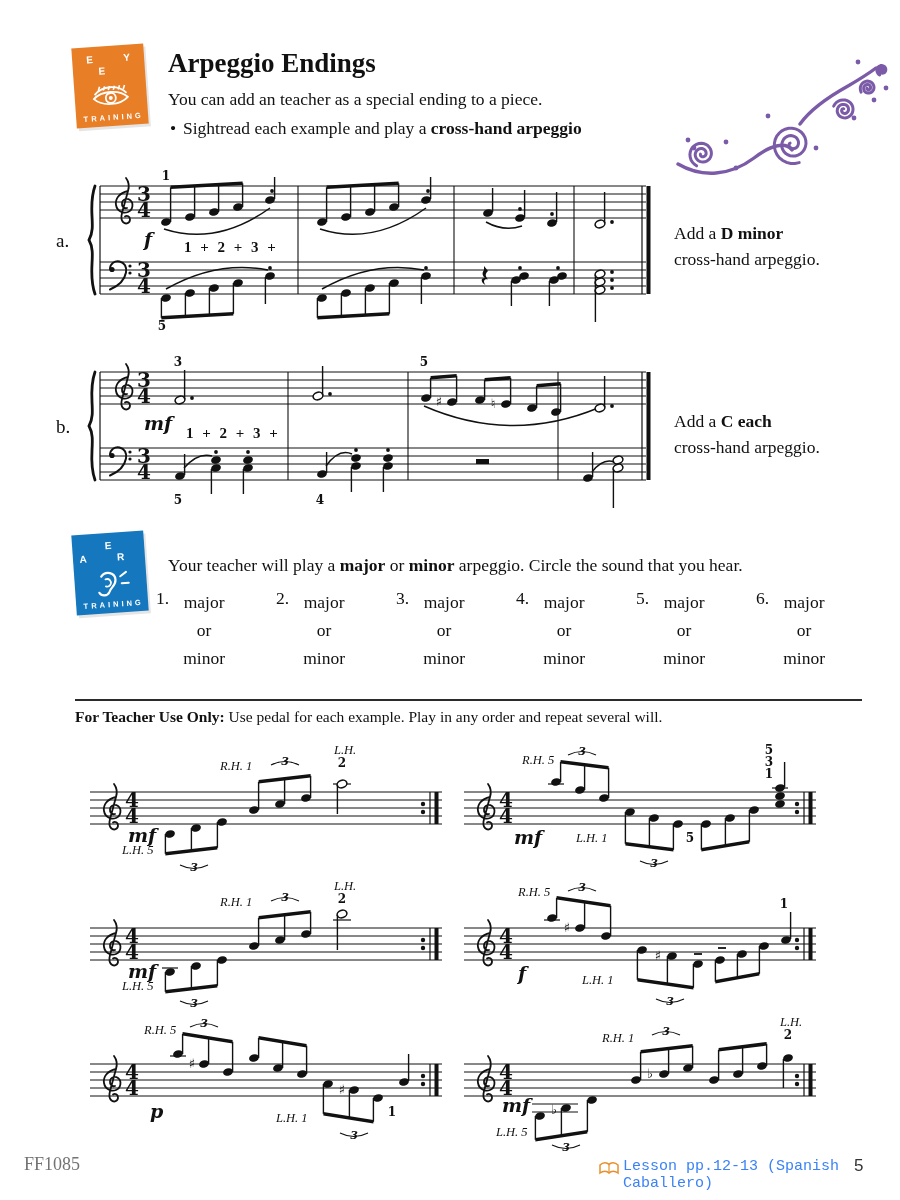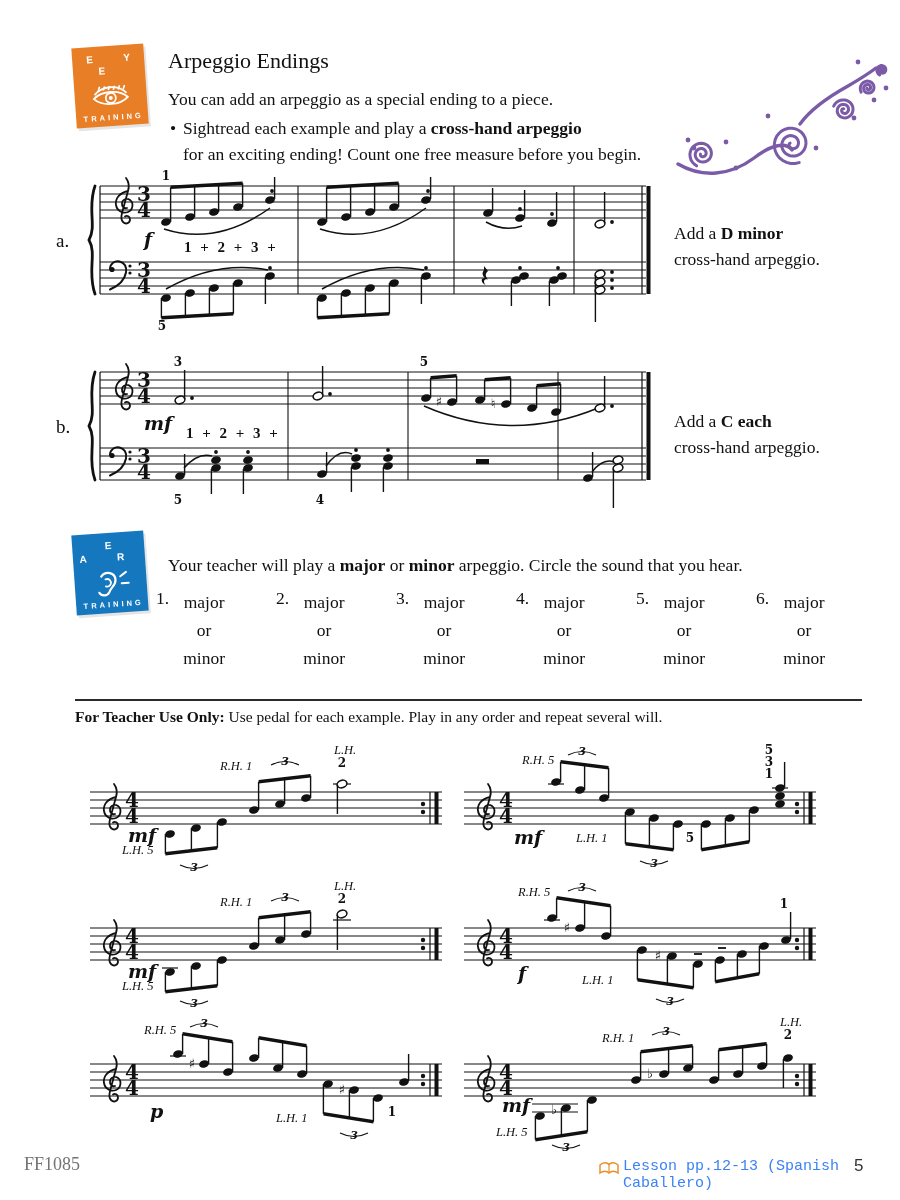--- a/index.html
+++ b/index.html
@@ -6,21 +6,21 @@
   body{width:900px;height:1200px;background:#fff;position:relative;
        font-family:"Liberation Serif",serif;color:#111;overflow:hidden}
   .abs{position:absolute}
   
   .badge{width:72px;height:80px;transform:rotate(-4deg);color:#fff;text-align:center;
          box-sizing:border-box;padding-top:7px;box-shadow:2px 3px 0 rgba(150,150,150,.25)}
   .badge .bl1{font:bold 10px "Liberation Sans",sans-serif;letter-spacing:14px;text-indent:14px;line-height:12px}
   .badge .bl2{font:bold 7.5px "Liberation Sans",sans-serif;letter-spacing:3px;text-indent:3px;line-height:10px}
   .badge svg{display:block;margin:4px auto 2px auto}
   
-  .title{font-weight:normal;font-size:22px}
+  .title{font-weight:bold;font-size:27px}
   .body17{font-size:17.5px;line-height:26px}
   .ann{font-size:17.5px;line-height:26px}
   .exlabel{font-size:19px}
   
   .earcol{position:absolute;display:flex;gap:9px;font-size:17.5px}
   .earcol .stk{text-align:center;line-height:28px;width:52px}
   
   .rule{position:absolute;background:#2b2b2b;height:1.6px}
   .theading{position:absolute;font-size:15.5px}
   
@@ -51,23 +51,23 @@
       <line x1="30" y1="9" x2="31.5" y2="5" stroke="#fff" stroke-width="1.6"></line>
       <line x1="35" y1="9" x2="36.5" y2="5" stroke="#fff" stroke-width="1.6"></line>
       <path d="M5,17 C13,9 31,9 39,17 C31,25 13,25 5,17 Z" stroke="#fff" stroke-width="1.8" fill="none"></path>
       <circle cx="22" cy="17" r="5" stroke="#fff" stroke-width="1.8" fill="none"></circle>
       <circle cx="22" cy="17" r="2" fill="#fff"></circle>
     </svg>
   <div class="bl2">TRAINING</div>
 </div>
 
 <div class="abs title" style="left:168px;top:48px">Arpeggio Endings</div>
-<div class="abs body17" style="left:168px;top:86px">You can add an arpeggio as a special ending to a piece.</div>
+<div class="abs body17" style="left:168px;top:86px">You can add an teacher as a special ending to a piece.</div>
 <div class="abs body17" style="left:170px;top:115px">•</div>
-<div class="abs body17" style="left:183px;top:115px;width:520px"><span>Sightread each example and play a </span><b>cross-hand arpeggio</b><br><span>for an exciting ending! Count one free measure before you begin.</span></div>
+<div class="abs body17" style="left:183px;top:115px;width:520px"><span>Sightread each example and play a </span><b>cross-hand arpeggio</b><br></div>
 
 <svg class="abs" id="swirl" style="left:668px;top:52px" width="222" height="132">
     <path d="M10,112 C34,126 62,124 86,106 C104,92 118,90 124,98 M132,72 C142,58 162,44 180,34 C192,27 200,22 208,16" stroke="#7B5BA8" stroke-width="3.4" fill="none" stroke-linecap="round"></path>
     <path d="M28.6,113.8L26.3,112.2L24.4,110.2L23.0,107.8L22.2,105.2L21.9,102.5L22.3,99.9L23.2,97.5L24.6,95.3L26.4,93.6L28.5,92.3L30.8,91.5L33.2,91.3L35.6,91.5L37.7,92.3L39.7,93.5L41.2,95.1L42.4,96.9L43.1,98.9L43.4,101.0L43.2,103.1L42.6,105.0L41.6,106.7L40.2,108.1L38.6,109.2L36.9,109.8L35.1,110.1L33.3,109.9L31.7,109.4L30.2,108.6L29.0,107.4L28.1,106.1L27.5,104.6L27.2,103.1L27.3,101.6L27.8,100.2L28.5,99.0L29.4,98.0L30.5,97.2L31.7,96.8L32.9,96.6L34.1,96.6L35.3,97.0L36.2,97.5L37.0,98.3L37.6,99.1L38.0,100.1L38.1,101.0L38.1,102.0L37.8,102.8L37.3,103.6L36.8,104.1L36.1,104.5L35.4,104.8L34.7,104.8L34.1,104.8L33.5,104.5L33.1,104.2L32.7,103.8L32.5,103.3L32.4,102.9L32.4,102.5L32.5,102.1" stroke="#7B5BA8" stroke-width="3" fill="none" stroke-linecap="round"></path>
     <path d="M131.2,110.6L127.0,111.5L122.7,111.4L118.5,110.4L114.8,108.5L111.5,105.9L109.0,102.7L107.3,99.1L106.4,95.2L106.4,91.3L107.2,87.6L108.8,84.1L111.1,81.2L113.9,78.8L117.2,77.2L120.6,76.3L124.1,76.2L127.5,76.9L130.6,78.2L133.3,80.2L135.4,82.7L137.0,85.5L137.8,88.6L138.0,91.7L137.4,94.7L136.3,97.4L134.6,99.8L132.5,101.8L130.0,103.1L127.4,103.9L124.7,104.1L122.0,103.7L119.6,102.7L117.5,101.3L115.9,99.5L114.6,97.4L113.9,95.2L113.8,92.9L114.1,90.6L114.9,88.6L116.0,86.8L117.5,85.4L119.3,84.4L121.1,83.8L123.0,83.6L124.9,83.9L126.5,84.5L128.0,85.4L129.1,86.7L129.9,88.1L130.4,89.5L130.5,91.0L130.3,92.5L129.8,93.8L129.1,94.9L128.1,95.7L127.1,96.3L125.9,96.6L124.8,96.7L123.8,96.5L122.9,96.1L122.2,95.5L121.6,94.8L121.2,94.1L121.1,93.3L121.1,92.6L121.3,92.0L121.7,91.4L122.1,91.1" stroke="#7B5BA8" stroke-width="3" fill="none" stroke-linecap="round"></path>
     <path d="M165.7,54.1L166.9,52.1L168.5,50.3L170.5,49.0L172.6,48.2L174.9,47.9L177.1,48.0L179.2,48.6L181.1,49.7L182.7,51.1L183.9,52.8L184.7,54.7L185.0,56.7L184.9,58.7L184.4,60.6L183.5,62.3L182.3,63.7L180.8,64.8L179.1,65.5L177.4,65.9L175.6,65.8L174.0,65.4L172.5,64.7L171.2,63.6L170.2,62.3L169.6,60.9L169.2,59.4L169.3,57.9L169.6,56.5L170.2,55.2L171.1,54.1L172.2,53.2L173.4,52.6L174.6,52.4L175.9,52.4L177.1,52.6L178.2,53.1L179.1,53.9L179.8,54.7L180.3,55.7L180.5,56.8L180.5,57.8L180.3,58.8L179.9,59.6L179.3,60.3L178.6,60.9L177.9,61.3L177.1,61.4L176.3,61.4L175.5,61.2L174.9,60.9L174.4,60.5L174.0,59.9L173.7,59.4L173.6,58.8L173.7,58.3L173.8,57.8L174.1,57.3L174.4,57.0L174.8,56.8L175.2,56.7L175.5,56.7L175.8,56.8" stroke="#7B5BA8" stroke-width="3" fill="none" stroke-linecap="round"></path>
     <path d="M193.1,40.1L192.5,38.5L192.3,36.8L192.4,35.1L192.9,33.5L193.7,32.1L194.8,30.9L196.1,30.0L197.6,29.4L199.1,29.1L200.6,29.2L202.0,29.6L203.3,30.3L204.4,31.3L205.2,32.4L205.7,33.7L206.0,35.0L205.9,36.3L205.6,37.6L205.0,38.7L204.2,39.7L203.2,40.4L202.2,40.9L201.0,41.1L199.9,41.1L198.8,40.8L197.8,40.4L197.0,39.7L196.3,38.9L195.9,37.9L195.7,37.0L195.7,36.0L195.9,35.1L196.3,34.3L196.9,33.6L197.6,33.1L198.3,32.7L199.1,32.6L199.9,32.6L200.6,32.7L201.3,33.1L201.8,33.5L202.2,34.0L202.5,34.6L202.6,35.2L202.6,35.8L202.4,36.4L202.2,36.9L201.9,37.3L201.5,37.5L201.0,37.7L200.6,37.8L200.2,37.7L199.8,37.6L199.5,37.4L199.3,37.2L199.1,36.9L199.0,36.6L199.0,36.4L199.1,36.1" stroke="#7B5BA8" stroke-width="3" fill="none" stroke-linecap="round"></path>
     <path d="M211.7,23.0L210.7,22.3L209.9,21.4L209.4,20.4L209.0,19.3L208.9,18.2L209.1,17.1L209.5,16.1L210.1,15.2L210.8,14.5L211.7,14.0L212.7,13.6L213.7,13.6L214.6,13.7L215.5,14.0L216.3,14.5L217.0,15.2L217.4,15.9L217.7,16.7L217.8,17.6L217.7,18.4L217.5,19.2L217.1,19.9L216.5,20.5L215.9,20.9L215.2,21.1L214.4,21.2L213.7,21.1L213.1,20.9L212.5,20.6L212.0,20.1L211.7,19.6L211.5,19.0L211.4,18.4L211.5,17.9L211.6,17.3L211.9,16.9L212.3,16.5L212.7,16.2L213.1,16.1L213.6,16.0L214.0,16.1L214.5,16.2L214.8,16.4L215.1,16.7L215.3,17.0L215.4,17.3L215.4,17.7L215.3,18.0L215.2,18.3L215.1,18.5L214.9,18.7L214.6,18.8L214.4,18.8L214.2,18.8L214.0,18.7L213.9,18.6L213.8,18.5" stroke="#7B5BA8" stroke-width="3" fill="none" stroke-linecap="round"></path>
     <circle cx="58" cy="90" r="2.4" fill="#7B5BA8"></circle>
     <circle cx="68" cy="116" r="2.4" fill="#7B5BA8"></circle>

